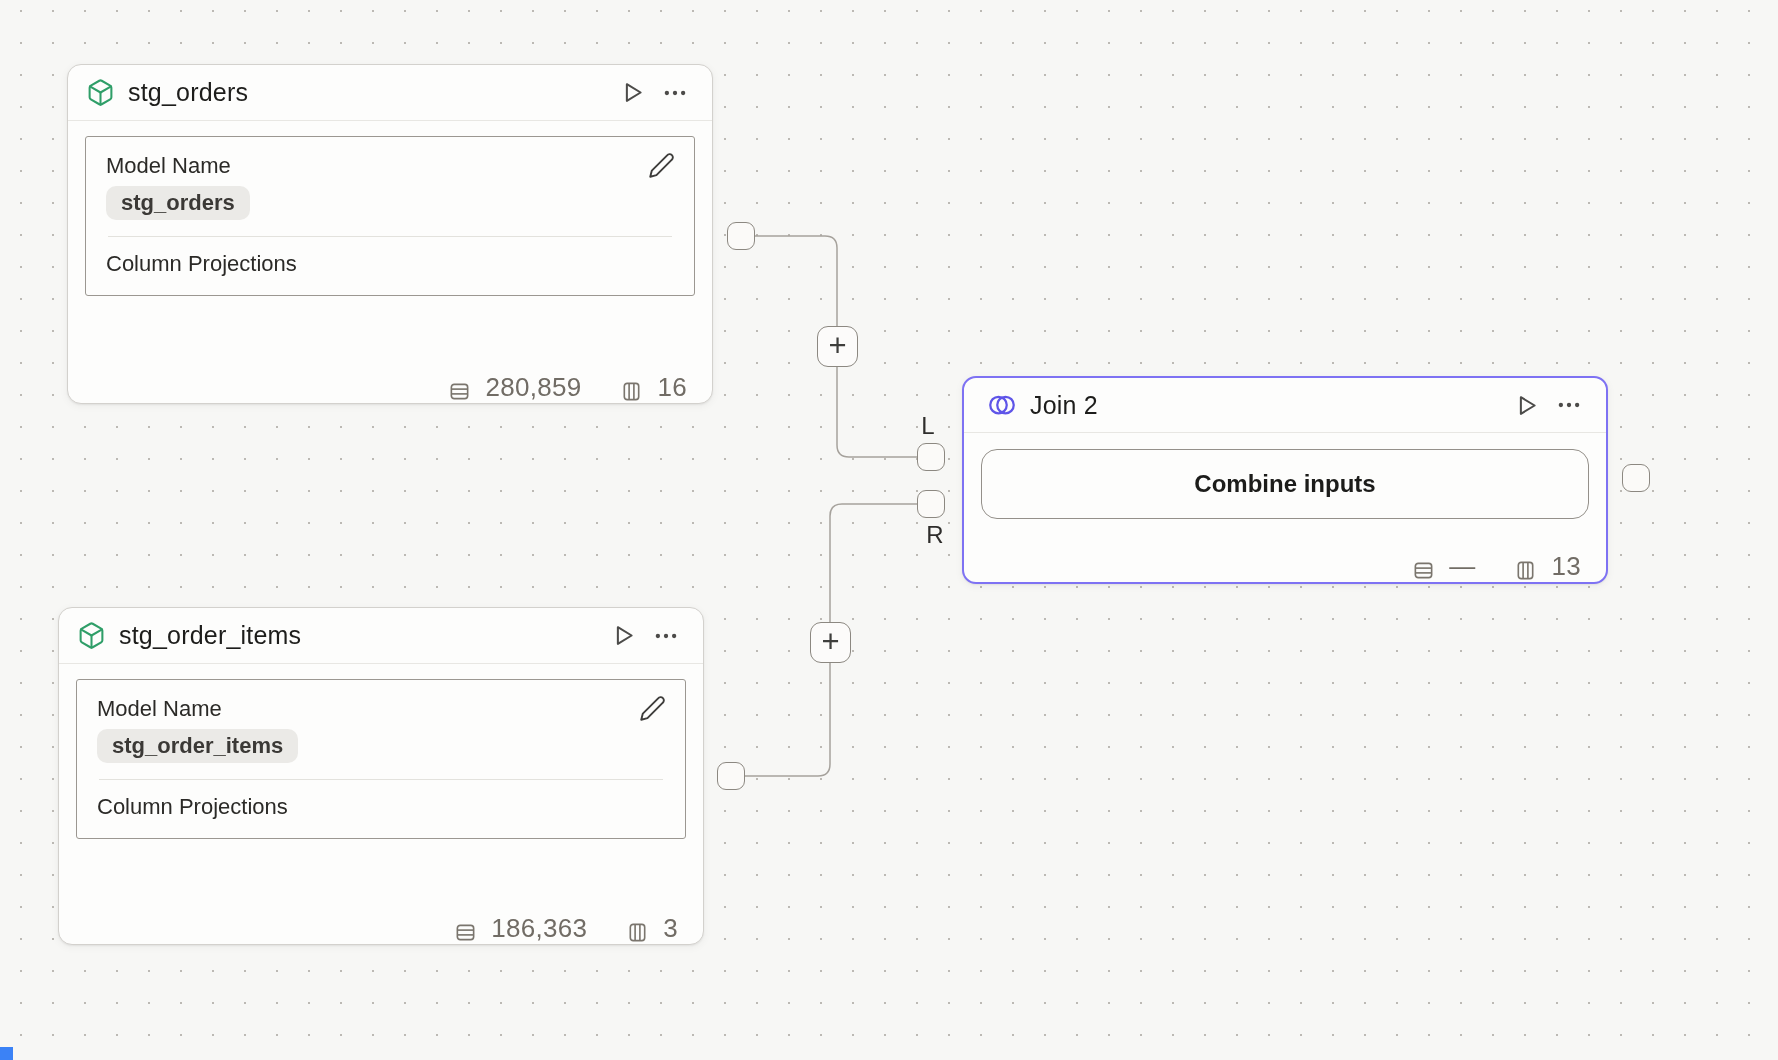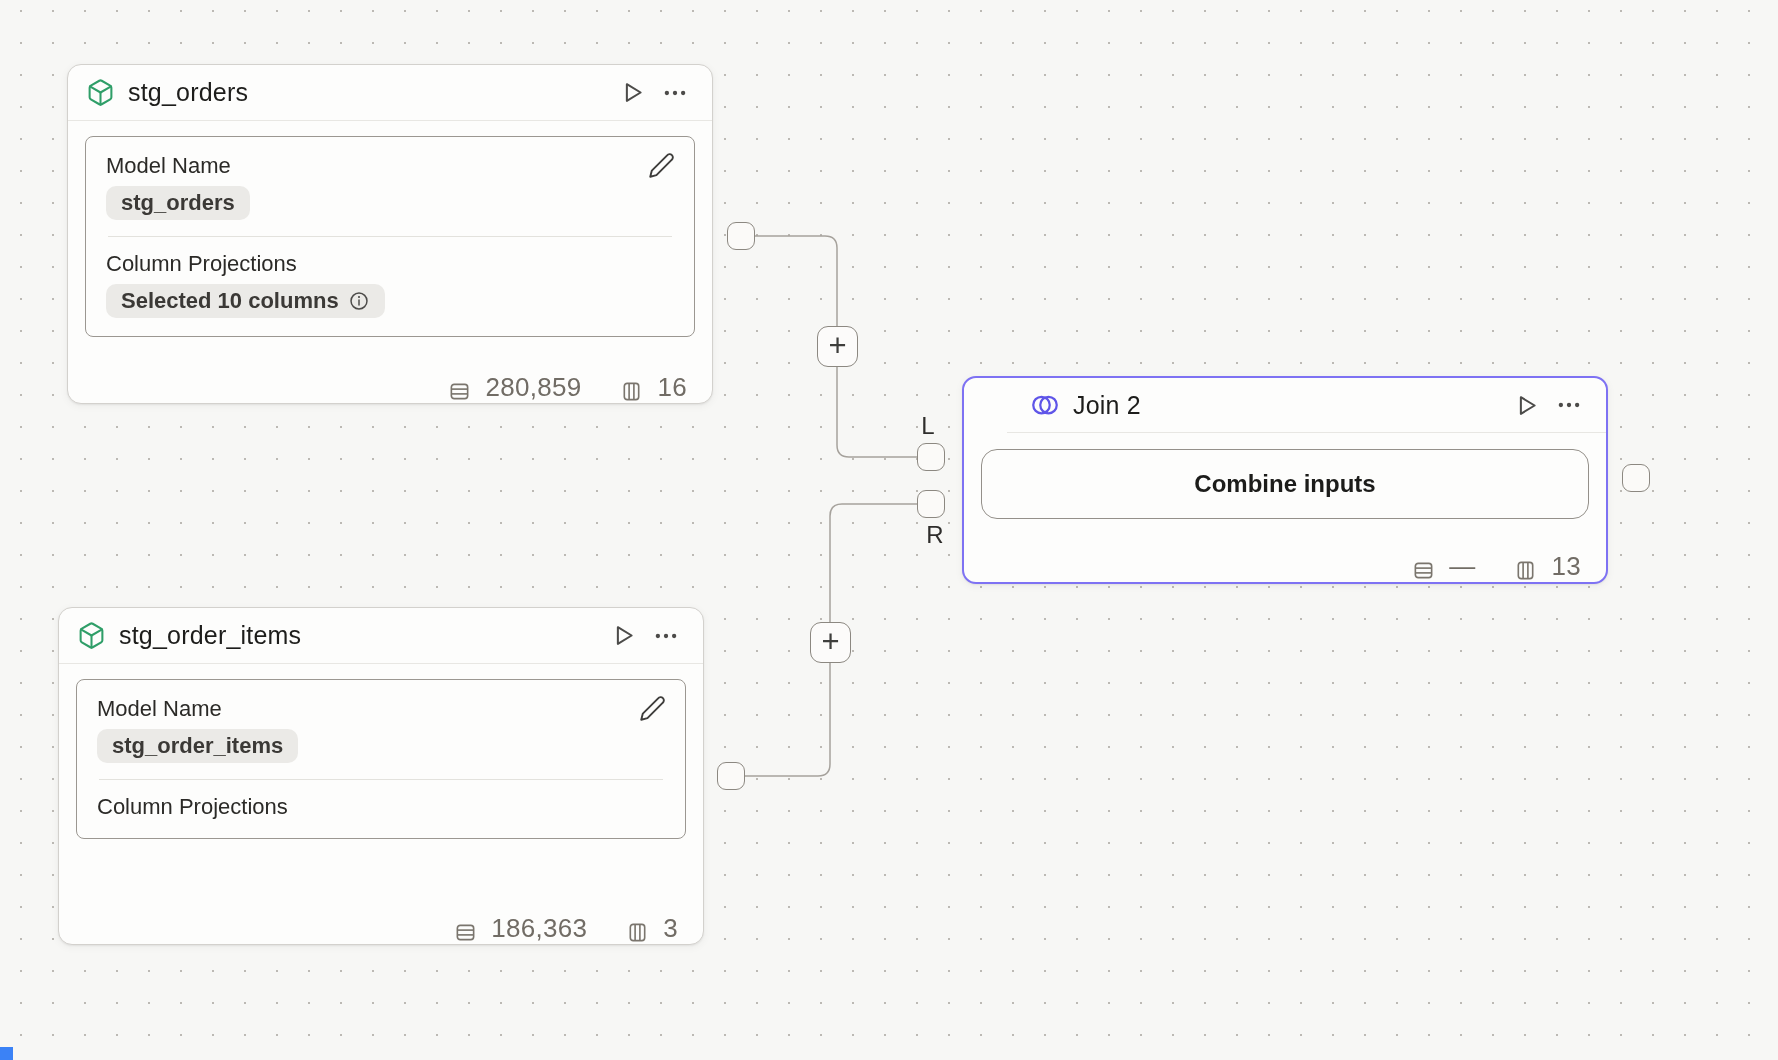--- a/index.html
+++ b/index.html
@@ -26,32 +26,32 @@
     box-shadow: 0 1px 2px rgba(20,20,20,.06), 0 2px 8px rgba(20,20,20,.05);
   }
   .node.selected { border: 2px solid #7e72f3; }
 
   .node-header {
     flex: none; height: 56px;
     display: flex; align-items: center;
     padding: 0 22px 0 18px; gap: 13px;
     border-bottom: 1px solid #e8e7e3;
   }
-  .node.selected .node-header { height: 55px; padding-left: 23px; margin-left: 43px; }
+  .node.selected .node-header { height: 55px; padding-left: 23px; }
   .node-title { font-size: 25px; font-weight: 500; color: #1d1d1b; letter-spacing: .2px; }
   .spacer { flex: 1; }
   .icon-btn { flex: none; display: flex; align-items: center; justify-content: center;
     width: 30px; height: 30px; background: none; border: none; cursor: pointer; }
 
   .inner-panel {
     flex: none; position: relative;
     margin: 15px 17px 0;
     background: #fdfdfc;
     border: 1px solid #9b9791;
-    border-radius: 8px;
+    border-radius: 3px;
     padding: 16px 20px 18px;
   }
   .panel-label { font-size: 22px; font-weight: 500; color: #2b2a27; line-height: 26px; }
   .pill {
     display: inline-flex; align-items: center; gap: 9px;
     margin-top: 7px; padding: 4px 15px;
     background: #ebeae7; border-radius: 10px;
     font-size: 22px; font-weight: 600; color: #3b3936; line-height: 26px;
   }
   .panel-divider { border: none; border-top: 1px solid #e3e2dd; margin: 16px 2px 14px; }
@@ -136,30 +136,20 @@
         <svg width="27" height="27" viewBox="0 0 24 24">
           <path d="M17 3a2.85 2.85 0 1 1 4 4L7.5 20.6 2 22l1.4-5.5Z" fill="none" stroke="#3e3d3b" stroke-width="1.7" stroke-linejoin="round"></path>
         </svg>
       </button>
       <div class="panel-label">Model Name</div>
       <span class="pill">
           <span>stg_orders</span>
         </span>
       <hr class="panel-divider">
       <div class="panel-label">Column Projections</div>
-      <span class="pill">
-        <span>Selected 10 columns</span>
-        <svg width="22" height="22" viewBox="0 0 24 24">
-          <g fill="none" stroke="#4c4b49" stroke-width="1.6">
-              <circle cx="12" cy="12" r="8.7"></circle>
-              <line x1="12" y1="11" x2="12" y2="16.4" stroke-linecap="round"></line>
-            </g>
-          <circle cx="12" cy="7.6" r="1.15" fill="#4c4b49"></circle>
-        </svg>
-      </span>
     </div>
     <div class="node-footer">
       <svg width="23" height="23" viewBox="0 0 24 24">
         <g fill="none" stroke="#7a756d" stroke-width="1.7">
             <rect x="3.5" y="4.5" width="17" height="15" rx="3"></rect>
             <line x1="3.5" y1="9.5" x2="20.5" y2="9.5"></line>
             <line x1="3.5" y1="14.5" x2="20.5" y2="14.5"></line>
           </g>
       </svg>
       <span class="stat-num">280,859</span>

